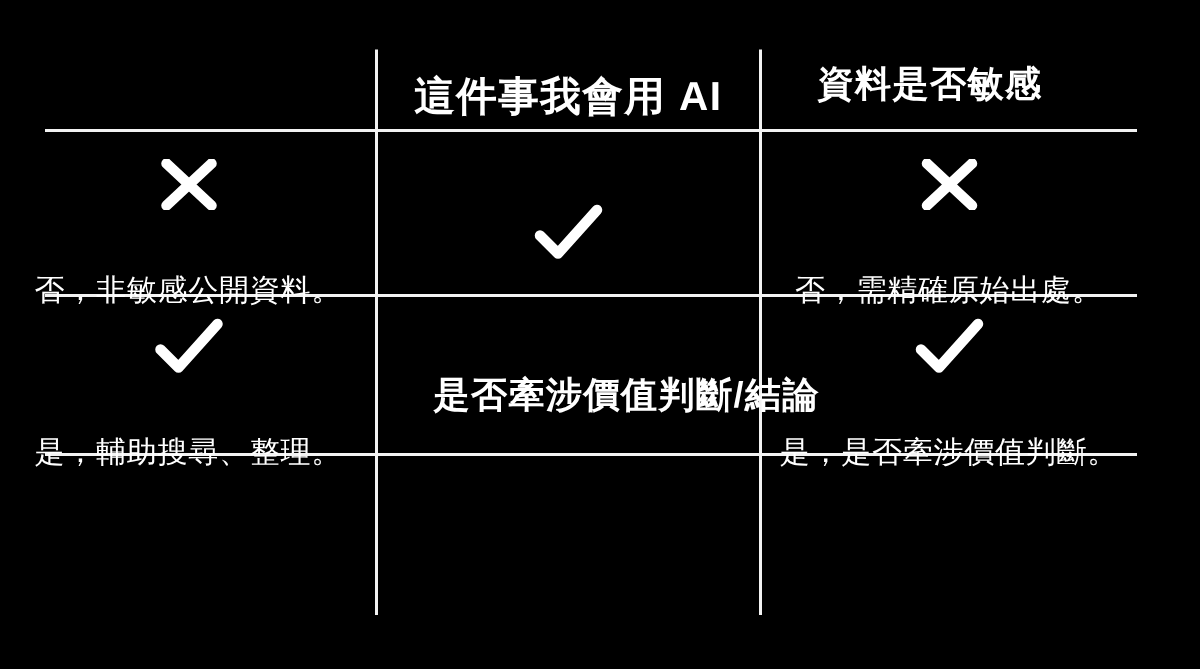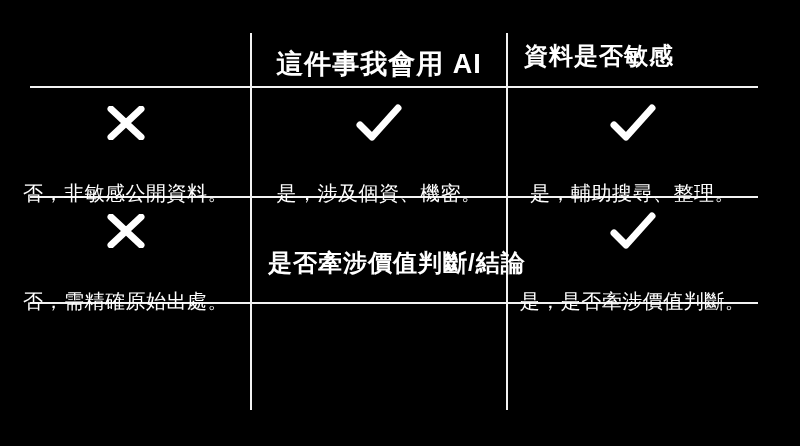--- a/index.html
+++ b/index.html
@@ -25,21 +25,21 @@
     grid-template-rows:87px 111px 105px 107px 36px;
   }
   .hcell{
     display:flex;align-items:center;justify-content:center;
     padding-top:16px;
     font-size:27px;font-weight:bold;letter-spacing:1px;
     white-space:nowrap;
   }
   .label-cell{
     display:flex;align-items:center;
-    padding-left:17px;
+    padding-left:38px;
     font-size:24px;font-weight:bold;letter-spacing:1px;
     white-space:nowrap;
   }
   .data-cell{
     display:flex;flex-direction:column;
     align-items:center;justify-content:center;
     gap:9px;
   }
   .mark{height:40px;display:flex;align-items:center;justify-content:center;}
   .mark svg{display:block;}
@@ -90,40 +90,39 @@
       </span>
       <span class="cell-text">否，非敏感公開資料。</span>
     </div>
     <div class="data-cell">
       <span class="mark">
 
         <svg width="48" height="38" viewBox="0 0 48 38" style="display: block;">
             <path d="M5 21 L17 33 L43 4" stroke="#fff" stroke-width="7" stroke-linecap="round" stroke-linejoin="round" fill="none"></path>
           </svg>
       </span>
-      <span class="cell-text">是，涉及個資、機密。</span>
     </div>
 
+    <div class="data-cell">
+      <span class="mark">
+        <svg width="38" height="34" viewBox="0 0 38 34" style="display: block;">
+            <path d="M4 3 L34 31 M34 3 L4 31" stroke="#fff" stroke-width="7" stroke-linecap="round" fill="none"></path>
+          </svg>
+
+      </span>
+      <span class="cell-text">否，需精確原始出處。</span>
+    </div>
     <div class="data-cell">
       <span class="mark">
 
         <svg width="48" height="38" viewBox="0 0 48 38" style="display: block;">
             <path d="M5 21 L17 33 L43 4" stroke="#fff" stroke-width="7" stroke-linecap="round" stroke-linejoin="round" fill="none"></path>
           </svg>
       </span>
       <span class="cell-text">是，輔助搜尋、整理。</span>
-    </div>
-    <div class="data-cell">
-      <span class="mark">
-        <svg width="38" height="34" viewBox="0 0 38 34" style="display: block;">
-            <path d="M4 3 L34 31 M34 3 L4 31" stroke="#fff" stroke-width="7" stroke-linecap="round" fill="none"></path>
-          </svg>
-
-      </span>
-      <span class="cell-text">否，需精確原始出處。</span>
     </div>
 
     <div class="label-cell">是否牽涉價值判斷/結論</div>
     <div class="data-cell">
       <span class="mark">
 
         <svg width="48" height="38" viewBox="0 0 48 38" style="display: block;">
             <path d="M5 21 L17 33 L43 4" stroke="#fff" stroke-width="7" stroke-linecap="round" stroke-linejoin="round" fill="none"></path>
           </svg>
       </span>

